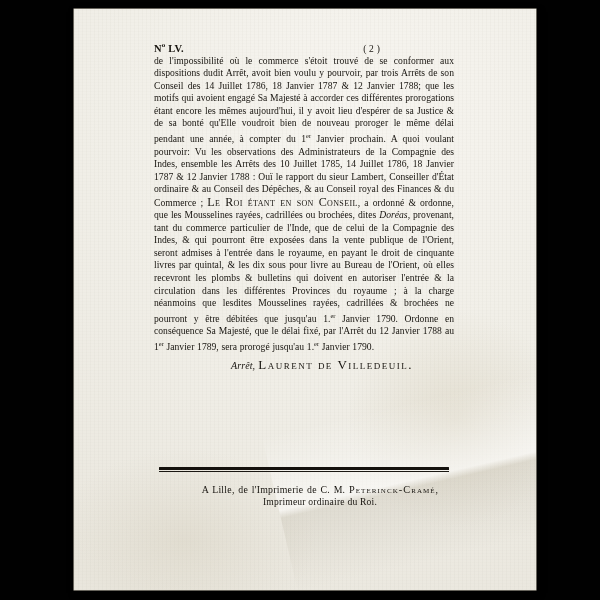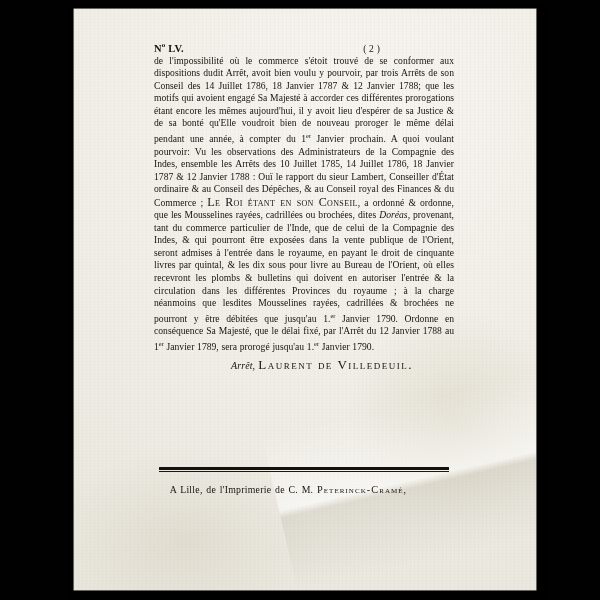--- a/index.html
+++ b/index.html
@@ -150,21 +150,21 @@
   }
   #divider-rule .rule-gap { height: 1.3px; }
   #divider-rule .rule-thin {
     height: 1.4px;
     background: #1b1813;
   }
 
   
   #imprint-block {
     position: absolute;
-    left: 46px;
+    left: 78px;
     top: 475px;
     width: 336px;
     text-align: center;
     color: #17140f;
   }
   #imprint-line-1 {
     font-size: 9.8px;
     letter-spacing: 0.25px;
     word-spacing: 1px;
     white-space: nowrap;
@@ -207,16 +207,17 @@
     </div>
 
     <div id="divider-rule">
       <div class="rule-thick"></div>
       <div class="rule-gap"></div>
       <div class="rule-thin"></div>
     </div>
 
     <div id="imprint-block">
       <div id="imprint-line-1"><span>A Lille, de l'Imprimerie de C. M. </span><span class="printer-name">Peterinck-Cramé</span><span>,</span></div>
+      <div id="imprint-line-2">Imprimeur ordinaire du Roi.</div>
     </div>
 
   </div>
 </div>
 
 </body></html>

